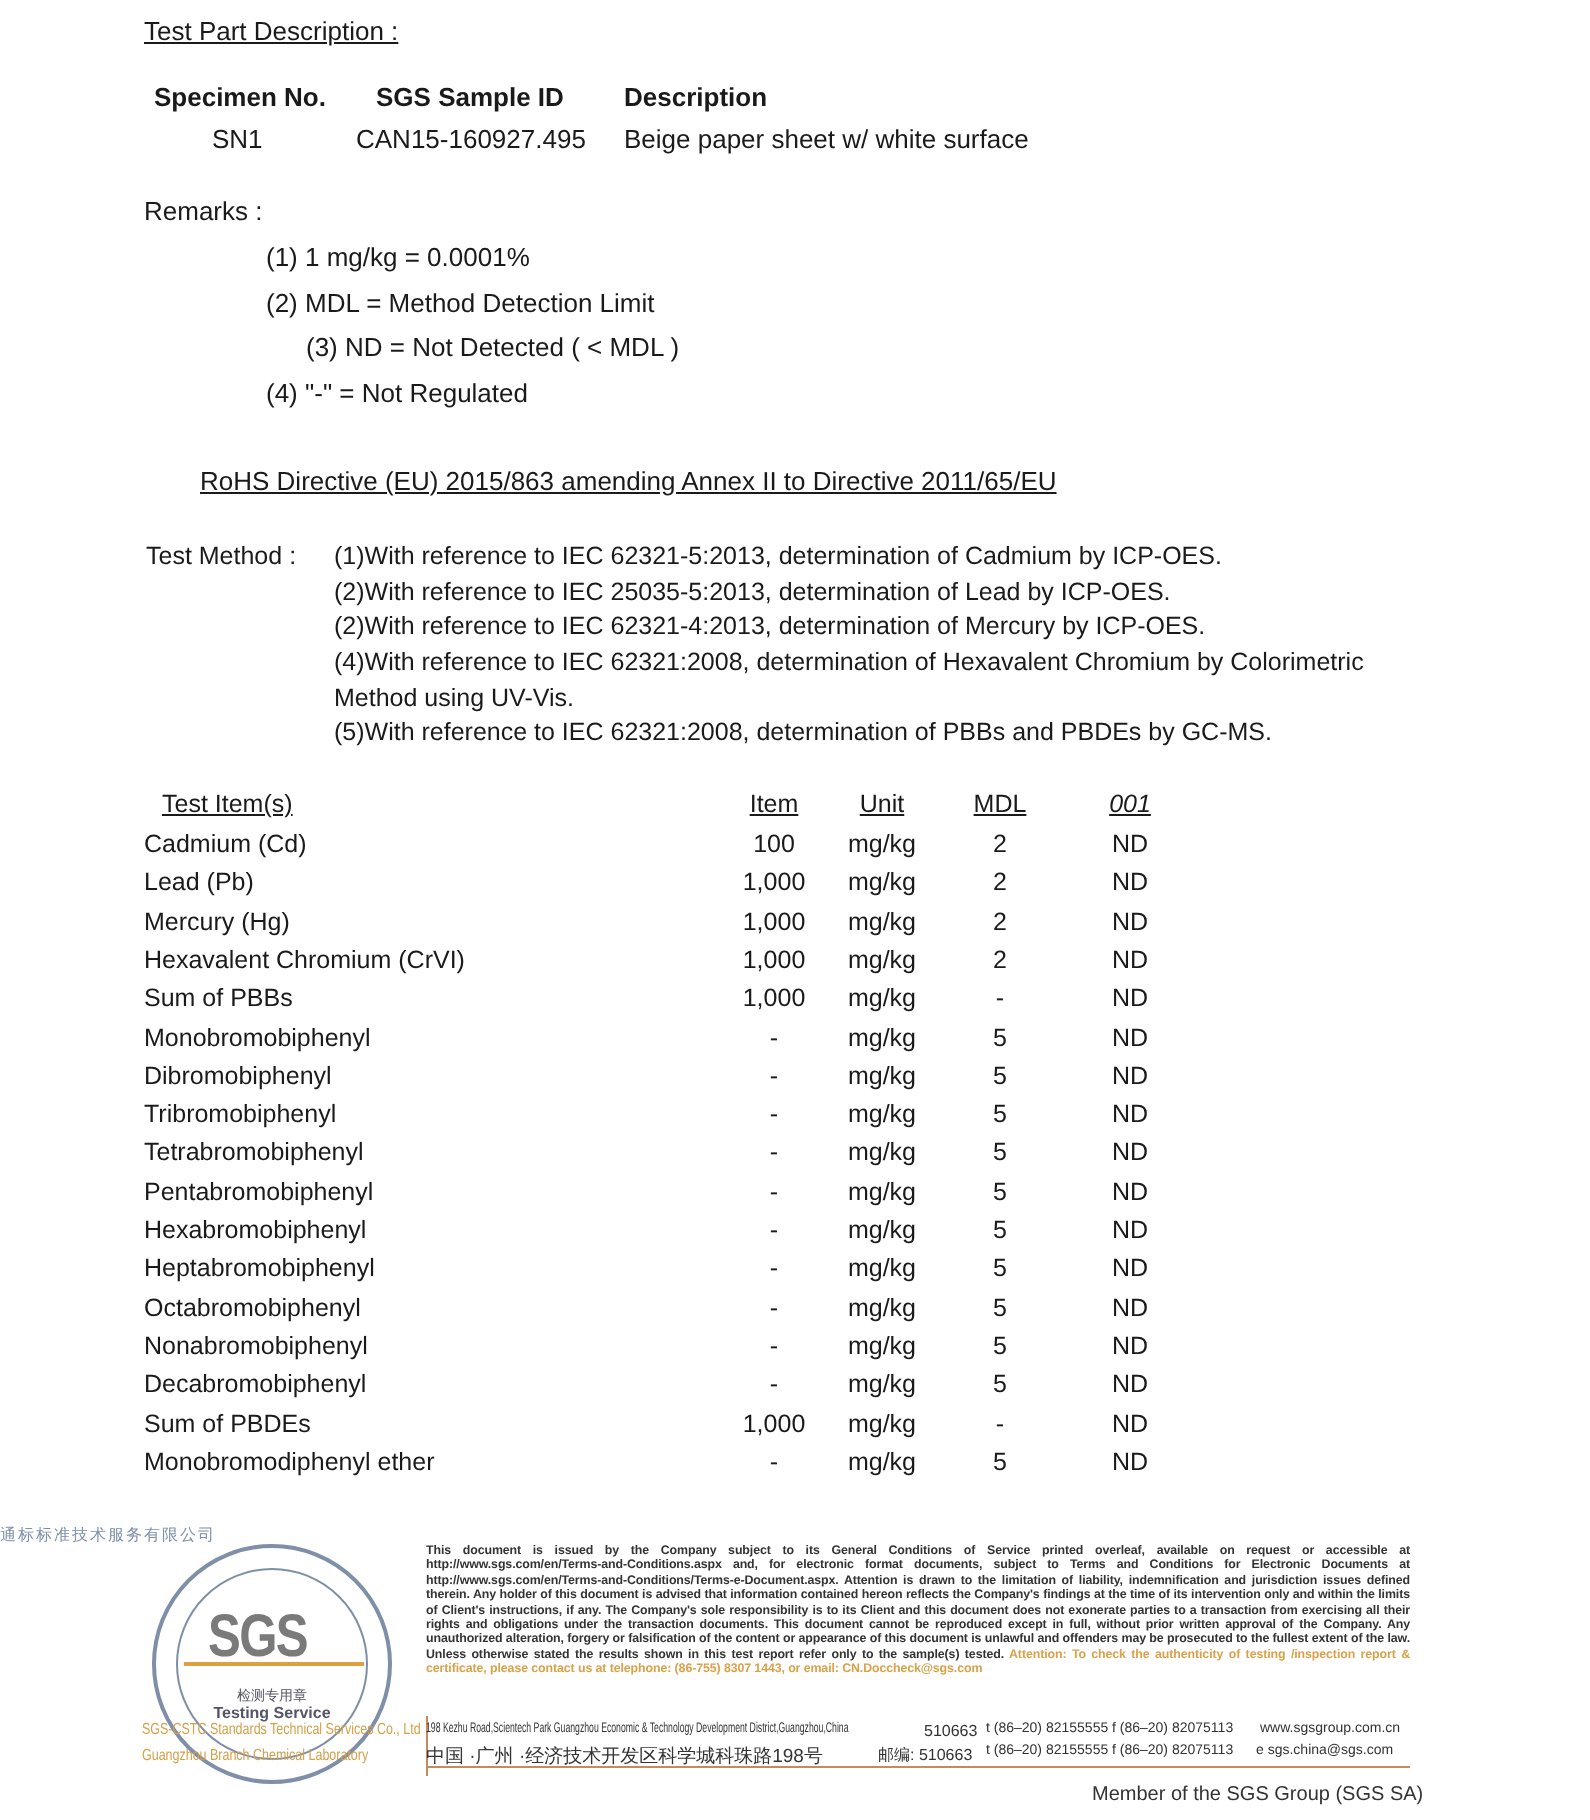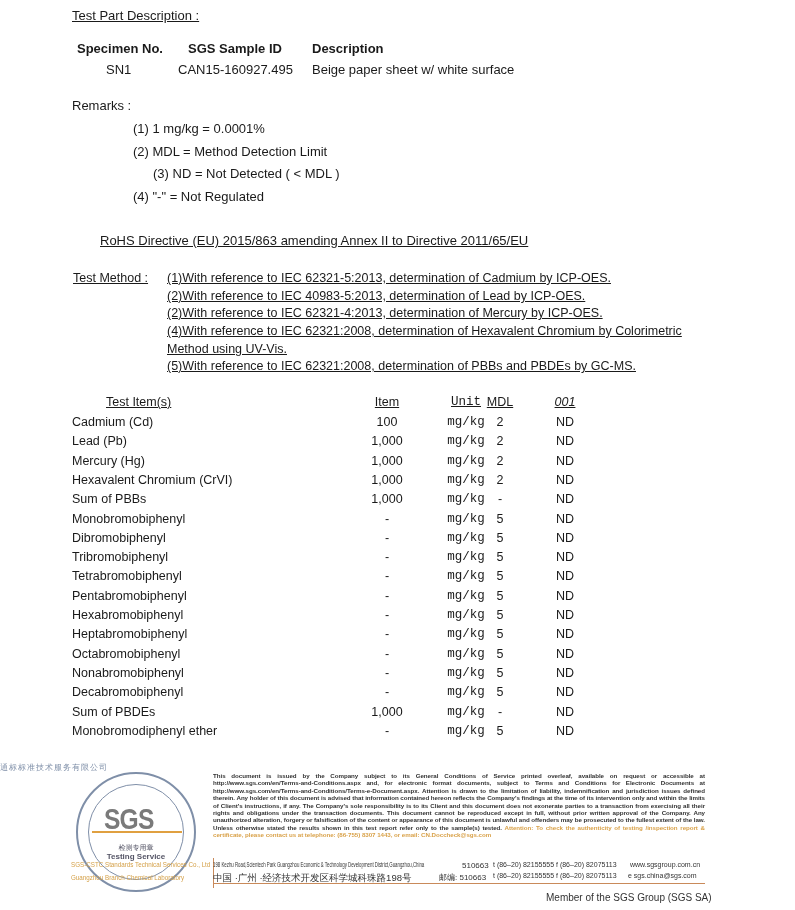--- a/index.html
+++ b/index.html
@@ -3,31 +3,31 @@
   <meta charset="utf-8">
   <style>
     html, body { margin: 0; padding: 0; background: #ffffff; }
     body {
       width: 795px; height: 910px; position: relative; overflow: hidden;
       font-family: "Liberation Sans", sans-serif; color: #1a1a1a;
     }
     .abs { position: absolute; white-space: nowrap; }
     .u { text-decoration: underline; }
     .t13 { font-size: 13px; line-height: 16px; }
-    .t12 { font-size: 12.5px; line-height: 16px; text-decoration: underline; }
+    .t12 { font-size: 12.5px; line-height: 16px; }
 
     
     .spec-col { position: absolute; font-size: 13px; }
 
     
     .rt-row { position: absolute; left: 0; width: 795px; height: 19px; font-size: 12.5px; }
     .rt-row span { position: absolute; top: 0; }
     .c-item { left: 72px; }
     .c-limit { left: 362px; width: 50px; text-align: center; }
-    .c-unit { left: 444px; width: 44px; text-align: center; font-family: Liberation Mono, monospace; }
+    .c-unit { left: 419px; width: 44px; text-align: center; }
     .c-mdl { left: 484px; width: 32px; text-align: center; }
     .c-res { left: 549px; width: 32px; text-align: center; }
 
     
     .legal { position: absolute; left: 213px; top: 772px; width: 492px;
       font-family: "Liberation Sans", sans-serif; font-size: 6.2px; line-height: 7.4px;
       font-weight: bold; color: #333; text-align: justify; white-space: normal; letter-spacing: -0.05px; }
     .attn { color: #d9a24a; }
     .addr-row { position: absolute; left: 213px; font-size: 7px; color: #333; white-space: nowrap; }
     .addr-cn { font-size: 9.5px; color: #333; }
@@ -65,29 +65,29 @@
 <div class="abs t13" style="left:72px; top:98px;">Remarks :</div>
 <div class="abs t13" style="left:133px; top:121px;">(1) 1 mg/kg = 0.0001%</div>
 <div class="abs t13" style="left:133px; top:144px;">(2) MDL = Method Detection Limit</div>
 <div class="abs t13" style="left:133px; top:166px;margin-left:20px;">(3) ND = Not Detected ( &lt; MDL )</div>
 <div class="abs t13" style="left:133px; top:189px;">(4) "-" = Not Regulated</div>
 
 <div class="abs t13 u" style="left:72px; top:233px;margin-left:28px;">RoHS Directive (EU) 2015/863 amending Annex II to Directive 2011/65/EU</div>
 
 <div class="abs t12" style="left:73px; top:270px;">Test Method :</div>
 <div class="abs t12" style="left:167px; top:270px;">(1)With reference to IEC 62321-5:2013, determination of Cadmium by ICP-OES.</div>
-<div class="abs t12" style="left:167px; top:288px;">(2)With reference to IEC 40983-5:2013, determination of Lead by ICP-OES.</div>
+<div class="abs t12" style="left:167px; top:288px;">(2)With reference to IEC 25035-5:2013, determination of Lead by ICP-OES.</div>
 <div class="abs t12" style="left:167px; top:305px;">(2)With reference to IEC 62321-4:2013, determination of Mercury by ICP-OES.</div>
 <div class="abs t12" style="left:167px; top:323px;">(4)With reference to IEC 62321:2008, determination of Hexavalent Chromium by Colorimetric</div>
 <div class="abs t12" style="left:167px; top:341px;">Method using UV-Vis.</div>
 <div class="abs t12" style="left:167px; top:358px;">(5)With reference to IEC 62321:2008, determination of PBBs and PBDEs by GC-MS.</div>
 
 <div>
   <div class="rt-row" style="top:395px;">
-    <span class="c-item u" style="left:81px;margin-left:25px;">Test Item(s)</span>
+    <span class="c-item u" style="left:81px;">Test Item(s)</span>
     <span class="c-limit u">Item</span>
     <span class="c-unit u">Unit</span>
     <span class="c-mdl u">MDL</span>
     <span class="c-res u" style="font-style:italic;">001</span>
   </div>
   <div id="rows-container">
       <div class="rt-row" style="top: 415px;">
         <span class="c-item">Cadmium (Cd)</span>
         <span class="c-limit">100</span>
         <span class="c-unit">mg/kg</span>

